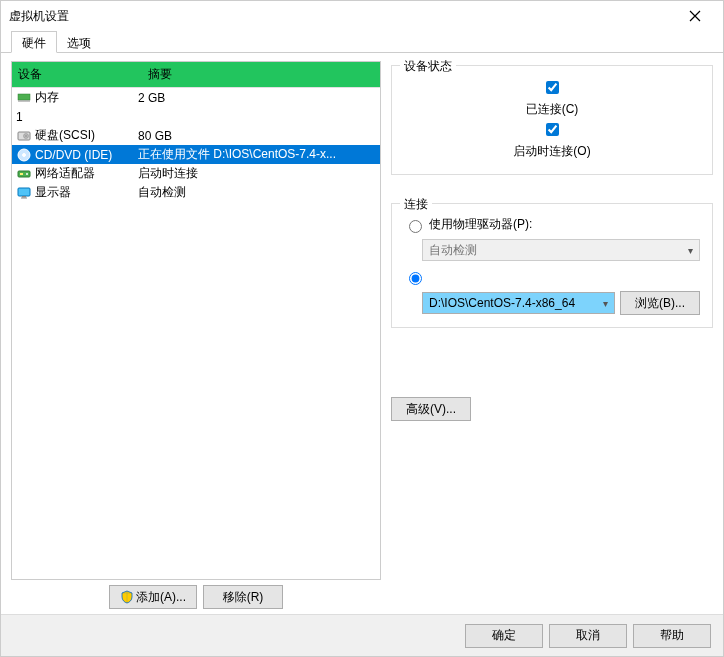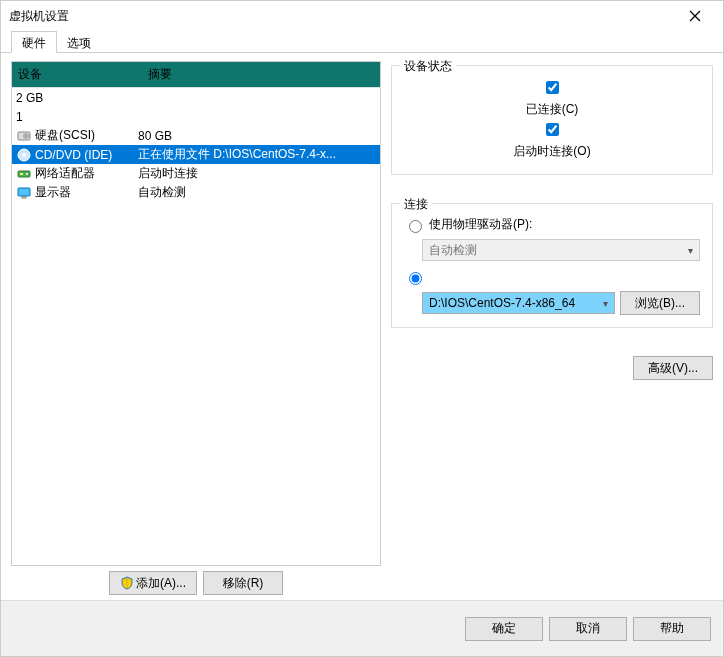--- a/index.html
+++ b/index.html
@@ -8,21 +8,21 @@
   .titlebar { height: 30px; display: flex; align-items: center; padding: 0 8px; }
   .titlebar .title { flex: 1; font-size: 12px; }
   .titlebar .close { width: 40px; height: 28px; display: flex; align-items: center; justify-content: center; font-size: 14px; cursor: pointer; }
   .tabs { display: flex; padding-left: 10px; position: relative; height: 22px;}
   .tabs::after { content:""; position:absolute; left:0; right:0; bottom:0; border-bottom:1px solid #ccc; z-index:0;}
   .tab { padding: 3px 10px 3px 10px; border: 1px solid #ccc; border-bottom: 1px solid #fff; background: #fff; margin-right: -1px; cursor: pointer; position: relative; z-index:1;}
   .tab.inactive { border: 1px solid transparent; border-bottom: 1px solid #ccc; background: transparent; z-index:0;}
   .content { flex: 1; display: flex; padding: 8px 10px 5px 10px; gap: 10px; }
   .left-pane { width: 370px; display: flex; flex-direction: column; }
   .device-list { border: 1px solid #ccc; flex: 1; overflow:hidden;}
-  .dl-header { display: flex; border-bottom: 1px solid #e0e0e0; background:#0f766e;}
+  .dl-header { display: flex; border-bottom: 1px solid #e0e0e0; background:#22c55e;}
   .dl-header .col { padding: 4px 6px; }
   .col-device { width: 130px; }
   .col-summary { flex: 1; }
   .dl-row { display: flex; align-items: center; height: 19px; padding: 0 4px; cursor: default; }
   .dl-row.selected { background: #0078d7; color: #fff; justify-content: flex-end; }
   .dl-row .icon { width: 16px; height: 14px; display:inline-flex; align-items:center; justify-content:center; margin-right:3px;}
   .dl-row .dev { width: 122px; display:flex; align-items:center; white-space: nowrap; overflow: hidden;}
   .dl-row .sum { flex: 1; white-space: nowrap; overflow: hidden; text-overflow: ellipsis; }
   .left-buttons { display: flex; justify-content: center; gap: 6px; padding-top: 5px; }
   .btn { min-width: 80px; height: 24px; border: 1px solid #adadad; background: #e5e5e5; display: inline-flex; align-items: center; justify-content: center; cursor: pointer; padding: 0 10px;}
@@ -31,22 +31,22 @@
   .group > legend { position: absolute; top: -8px; left: 8px; background: #fff; padding: 0 4px; font-size: 12px; }
   .chk-row { display: flex; align-items: center; gap: 4px; margin: 2px 0; flex-direction: column; }
   .chk-row input[type=checkbox]{ accent-color:#0078d7; width:13px; height:13px;}
   .radio-row { display: flex; align-items: center; gap: 4px; margin: 2px 0 6px 0;}
   .radio-row input[type=radio]{ width:13px; height:13px;}
   .combo { width: 100%; height: 22px; border: 1px solid #adadad; background: #7dd3fc; display:flex; align-items:center; padding:0 6px; justify-content:space-between; margin-bottom:8px;}
   .combo.disabled { background: #f0f0f0; color:#777; border-color:#ccc;}
   .combo .chev { font-size:10px; color:#555;}
   .iso-row { display: flex; gap: 5px; align-items: center; margin-left: 0; }
   .iso-row .combo { flex: 1; margin-bottom: 0; }
-  .adv-row { display:flex; justify-content:flex-end; }
-  .bottom-bar { height: 56px; border-top: 1px solid #ddd; display: flex; align-items: center; justify-content: flex-end; gap: 6px; padding: 0 12px; background:#f0f0f0;}
+  .adv-row { display:flex; justify-content:flex-start;margin-top:41px; }
+  .bottom-bar { height: 42px; border-top: 1px solid #ddd; display: flex; align-items: center; justify-content: flex-end; gap: 6px; padding: 0 12px; background:#f0f0f0;}
   .shield { width:14px; height:14px; display:inline-block; margin-right:2px;}
   svg { display:block; }
 </style>
 </head>
 <body>
 
 <div class="window">
   <div class="titlebar">
     <div class="title">虚拟机设置</div>
     <div class="close">
@@ -63,20 +63,29 @@
 
   <div class="content">
     <div class="left-pane">
       <div class="device-list">
         <div class="dl-header">
           <div class="col col-device">设备</div>
           <div class="col col-summary">摘要</div>
         </div>
         <div id="device-rows">
             <div class="dl-row">
+              <div class="dev">
+                <span class="icon">
+                  <svg width="14" height="12" viewBox="0 0 14 12">
+                    <rect x="1" y="2" width="12" height="6" fill="#4caf50" stroke="#2e7d32" stroke-width="0.5"></rect>
+                    <path d="M2 8 v2 M4 8 v2 M6 8 v2 M8 8 v2 M10 8 v2 M12 8 v2" stroke="#888" stroke-width="1"></path>
+                  </svg>
+                </span>
+                <span>内存</span>
+              </div>
               <div class="sum">2 GB</div>
             </div>
             <div class="dl-row">
               <div class="sum">1</div>
             </div>
             <div class="dl-row">
               <div class="dev">
                 <span class="icon">
                   <svg width="14" height="12" viewBox="0 0 14 12">
                     <rect x="1" y="2" width="12" height="8" rx="1" fill="#ddd" stroke="#888"></rect>

